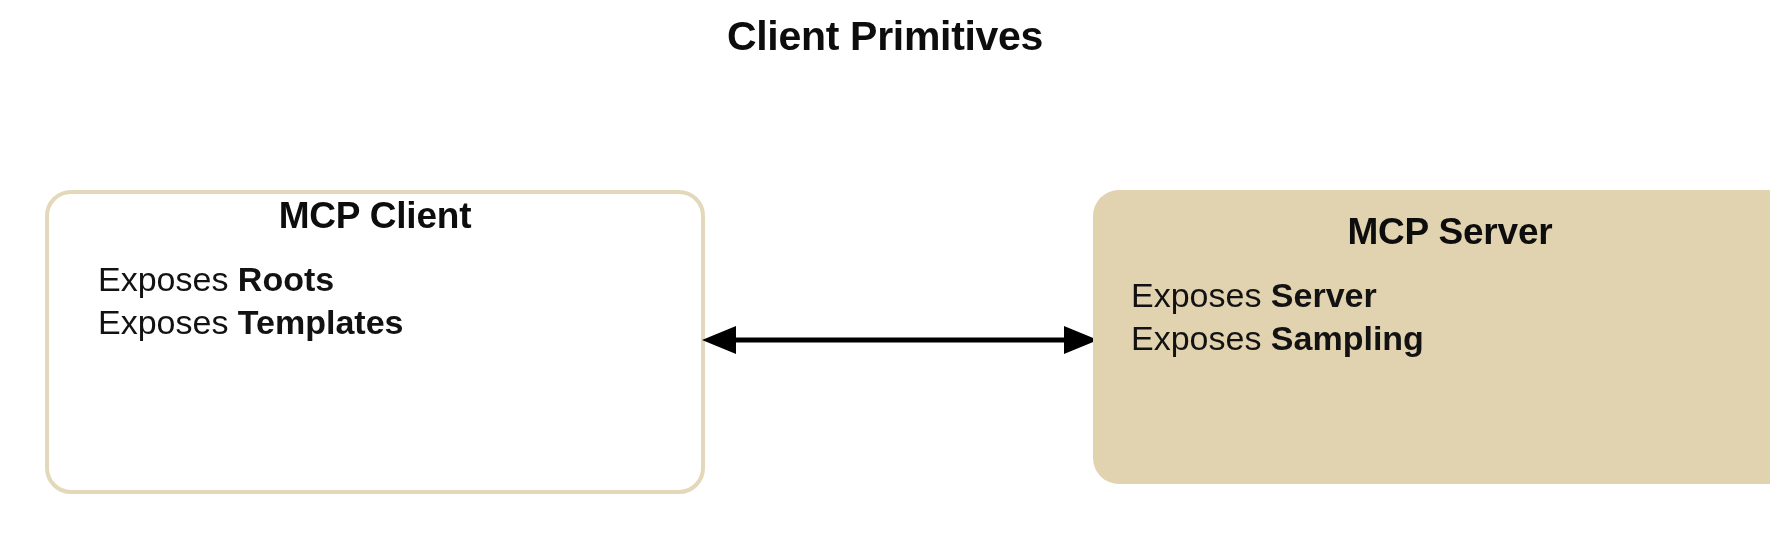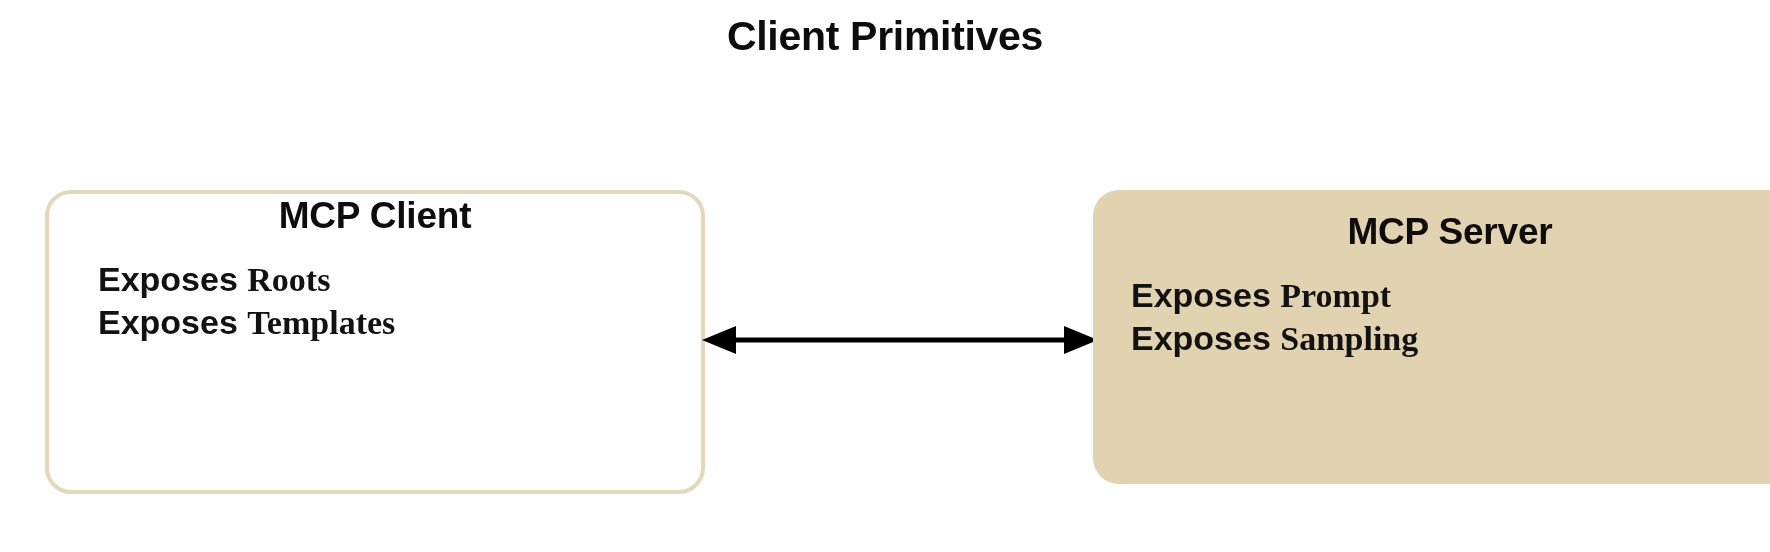--- a/index.html
+++ b/index.html
@@ -72,22 +72,22 @@
     padding-left: 49px;
   }
   .node-server .node-lines { padding-left: 38px; }
 
   .node-line {
     font-size: 34px;
     line-height: 43px;
     color: #121212;
     white-space: nowrap;
   }
-  .node-line .verb { font-weight: bold; }
-  .node-line .primitive { font-weight: bold; font-family: Liberation Serif, serif; }
+  .node-line .verb { font-weight: normal; }
+  .node-line .primitive { font-weight: bold; }
 
   
   .connector {
     position: absolute;
     left: 700px;
     top: 318px;
     width: 400px;
     height: 44px;
   }
   .connector svg { display: block; }
@@ -116,21 +116,21 @@
       <line x1="32" y1="22" x2="368" y2="22" stroke="#000000" stroke-width="5"></line>
       <polygon points="2,22 36,8 36,36" fill="#000000"></polygon>
       <polygon points="398,22 364,8 364,36" fill="#000000"></polygon>
     </svg>
   </div>
 
   <div class="node node-server">
     <div class="node-title">MCP Server</div>
     <div class="node-lines">
       <div class="node-line">
-        <span class="verb">Exposes </span><span class="primitive">Prompt</span>
+        <span class="verb">Exposes </span><span class="primitive">Server</span>
       </div>
       <div class="node-line">
         <span class="verb">Exposes </span><span class="primitive">Sampling</span>
       </div>
     </div>
   </div>
 
 </div>
 
 </body></html>

